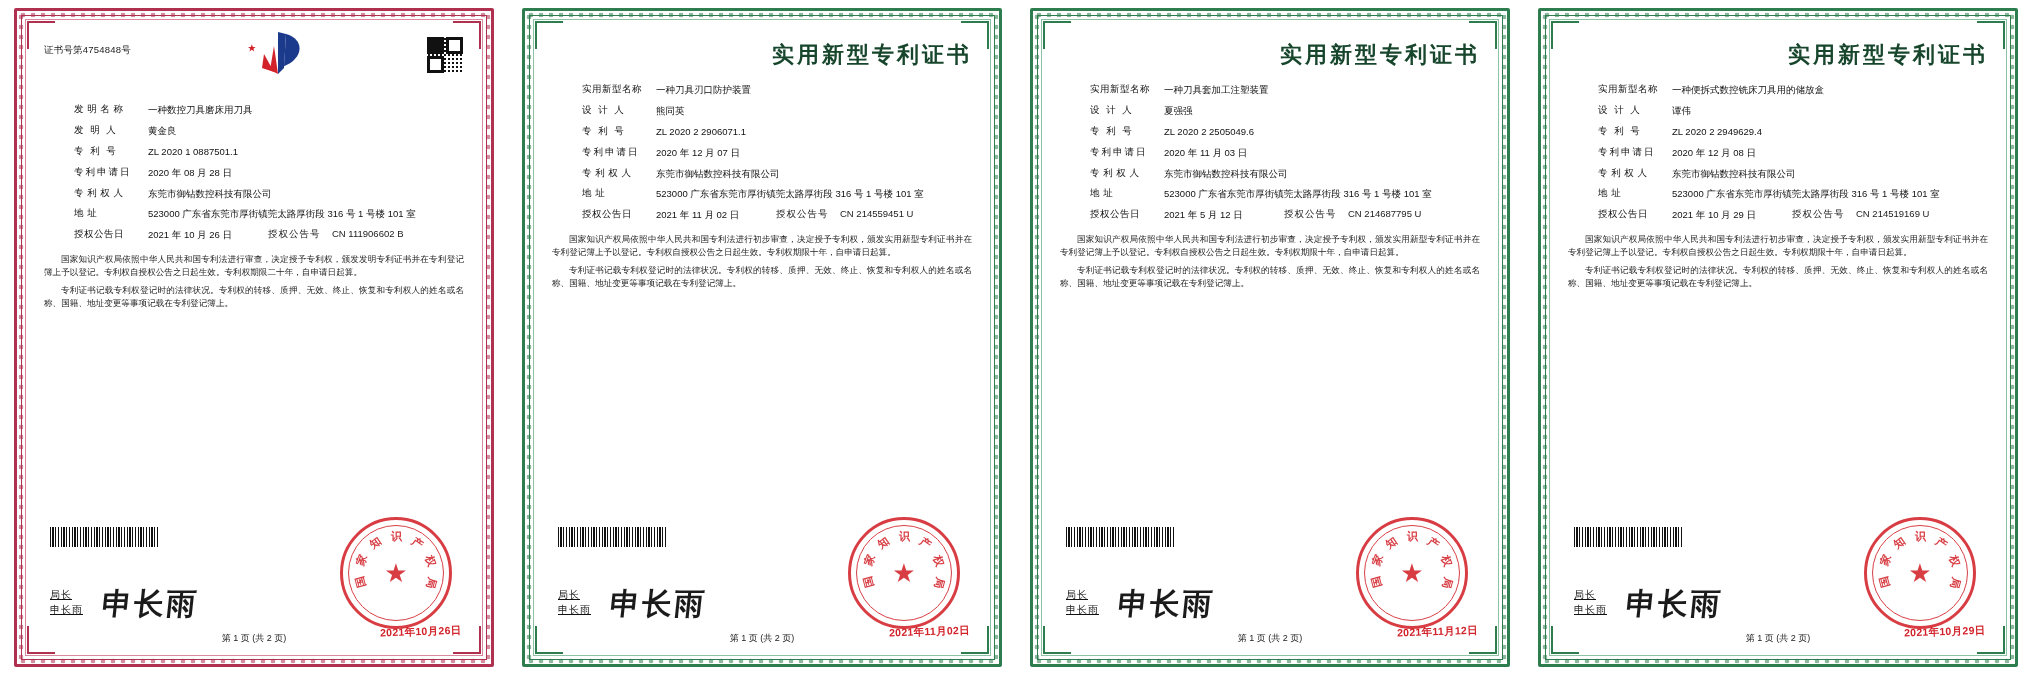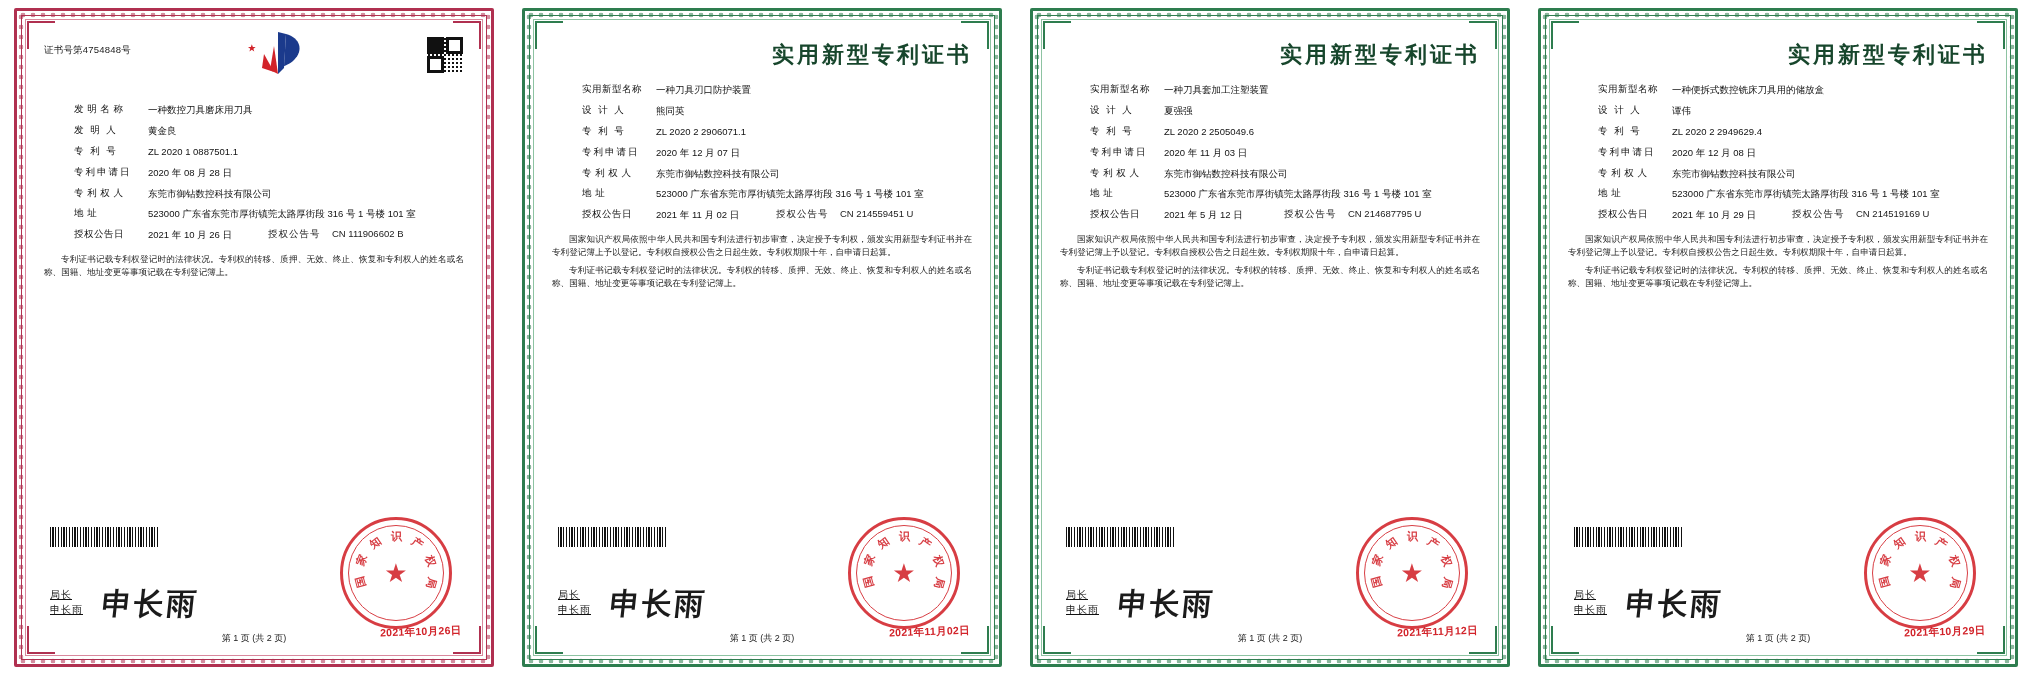--- a/index.html
+++ b/index.html
@@ -345,20 +345,21 @@
             </div>
             <div class="frow dual">
               <div class="flabel wide">授权公告日</div>
               <div class="fvalue">2021 年 10 月 26 日</div>
               <div class="flabel2">授权公告号</div>
               <div class="fvalue2">CN 111906602 B</div>
             </div>
           </div>
 
         <div class="para">
+            <p>国家知识产权局依照中华人民共和国专利法进行审查，决定授予专利权，颁发发明专利证书并在专利登记簿上予以登记。专利权自授权公告之日起生效。专利权期限二十年，自申请日起算。</p>
             <p>专利证书记载专利权登记时的法律状况。专利权的转移、质押、无效、终止、恢复和专利权人的姓名或名称、国籍、地址变更等事项记载在专利登记簿上。</p>
           </div>
 
         <div class="barcode"></div>
 
         <div class="signature-block">
           <div class="sig-names">局长</div>
           <div class="sig-names">申长雨</div>
         </div>
         <div class="handsign">申长雨</div>

